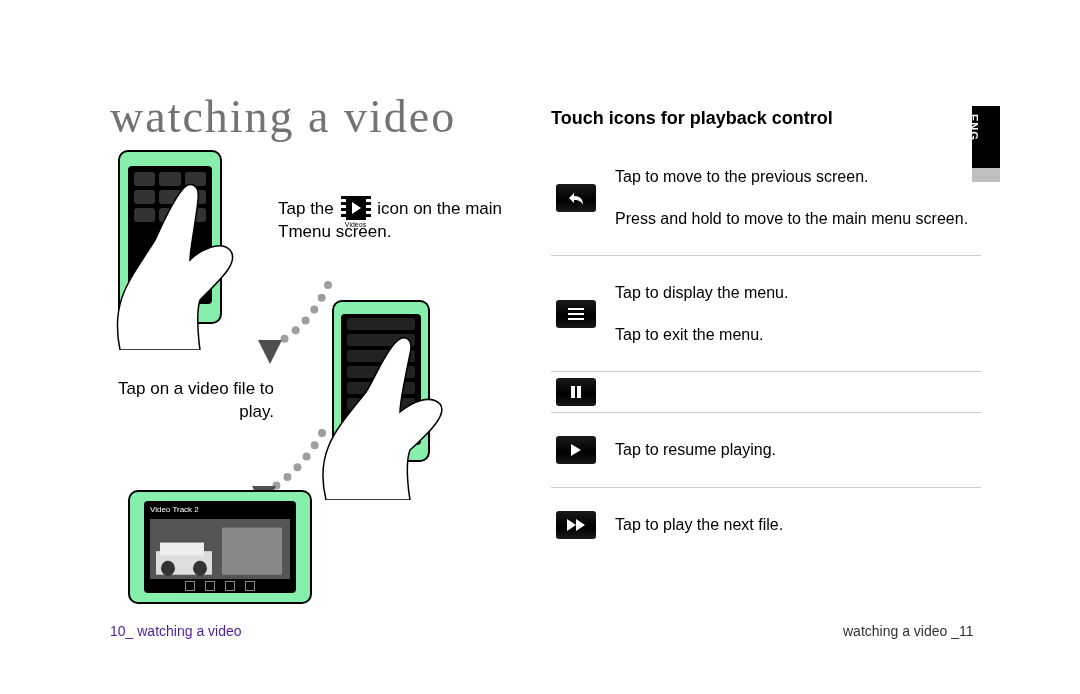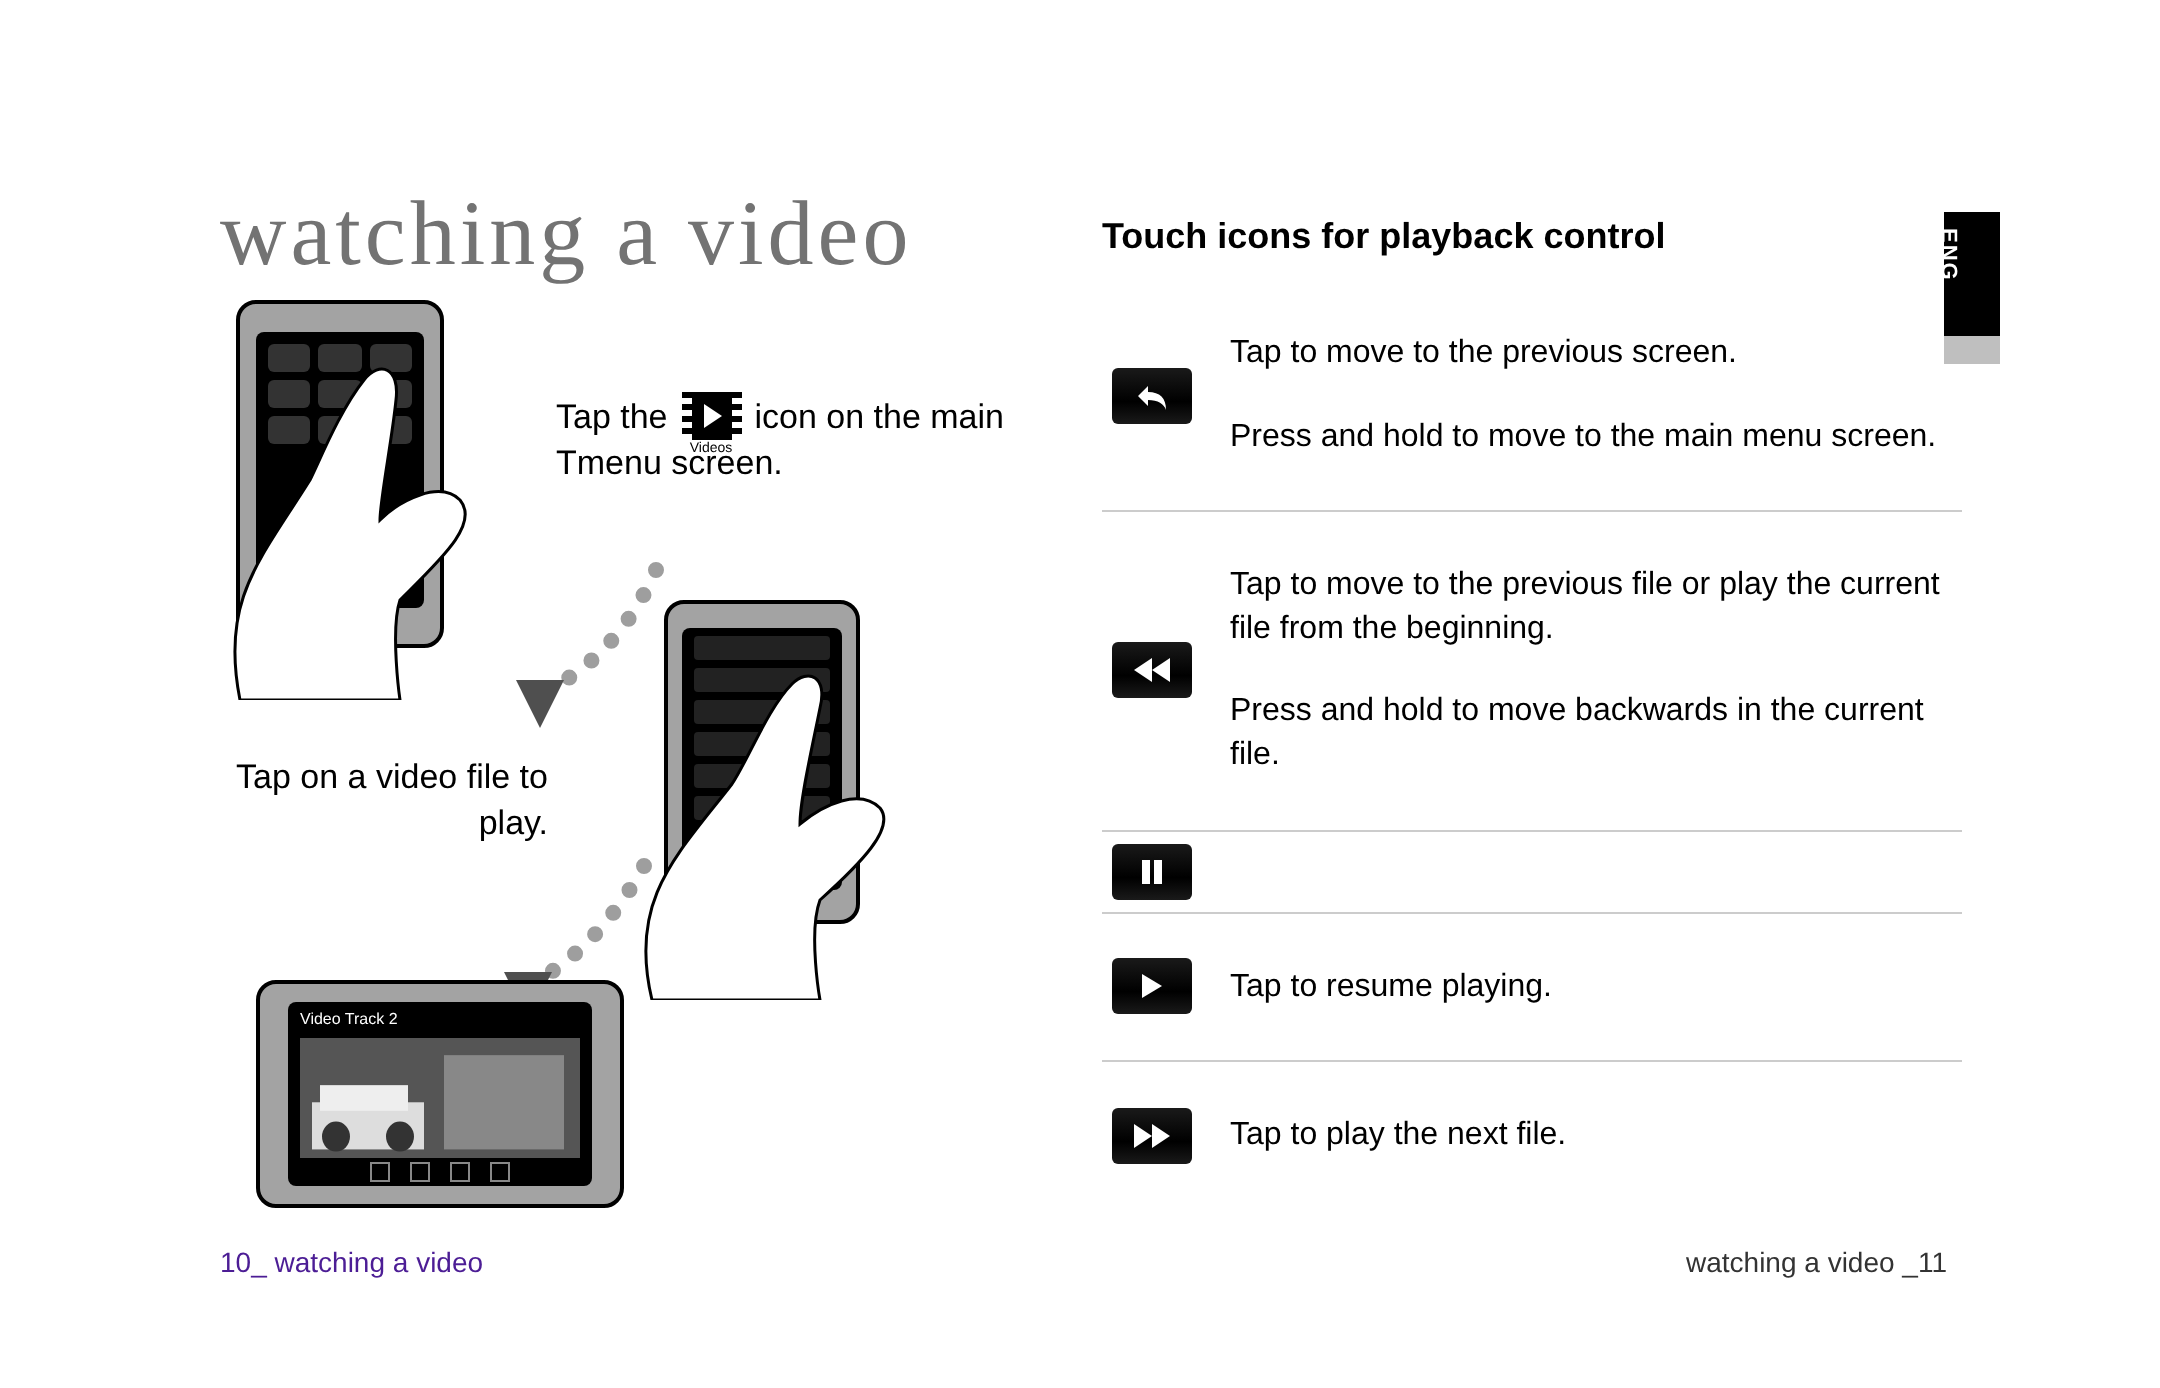--- a/index.html
+++ b/index.html
@@ -22,21 +22,21 @@
     font-weight: 200;
     font-size: 46px;
     letter-spacing: 2px;
     color: #737373;
   }
 
   
   .device {
     border: 2px solid #000;
     border-radius: 10px;
-    background: #a3a3a3;
+    background: #86efac;
   }
   .screen {
     position: absolute;
     background: #000;
     border-radius: 4px;
   }
   .screen .row { background:#222; height:12px; margin:4px 6px; border-radius:2px; }
   .screen .grid {
     display:grid; grid-template-columns:repeat(3,1fr);
     gap:4px; padding:6px;
@@ -211,35 +211,36 @@
             <path fill="#fff" d="M7 2 L2 7 L7 12 L7 9 C12 9 15 11 16 14 C16 8 13 5 7 5 Z"></path>
           </svg>
       </div>
     </div>
     <div class="desc">
       <p>Tap to move to the previous screen.</p>
       <p>Press and hold to move to the main menu screen.</p>
     </div>
   </div>
 
-
-  <div class="row">
-    <div class="iconcell">
-      <div class="btn">
-        <svg width="18" height="12" viewBox="0 0 18 12">
-            <path fill="#fff" d="M9 6 L18 0 L18 12 Z"></path>
-            <path fill="#fff" d="M0 6 L9 0 L9 12 Z"></path>
-          </svg>
-      </div>
-    </div>
-    <div class="desc">
-      <p>Tap to move to the previous file or play the current file from the beginning.</p>
-      <p>Press and hold to move backwards in the current file.</p>
-    </div>
-  </div>
+  <div class="row">
+    <div class="iconcell">
+      <div class="btn">
+        <svg width="16" height="12" viewBox="0 0 16 12">
+            <rect y="0" width="16" height="2" fill="#fff"></rect>
+            <rect y="5" width="16" height="2" fill="#fff"></rect>
+            <rect y="10" width="16" height="2" fill="#fff"></rect>
+          </svg>
+      </div>
+    </div>
+    <div class="desc">
+      <p>Tap to display the menu.</p>
+      <p>Tap to exit the menu.</p>
+    </div>
+  </div>
+
 
   <div class="row">
     <div class="iconcell">
       <div class="btn">
         <svg width="12" height="12" viewBox="0 0 12 12">
             <rect x="1" width="4" height="12" fill="#fff"></rect>
             <rect x="7" width="4" height="12" fill="#fff"></rect>
           </svg>
       </div>
     </div>

